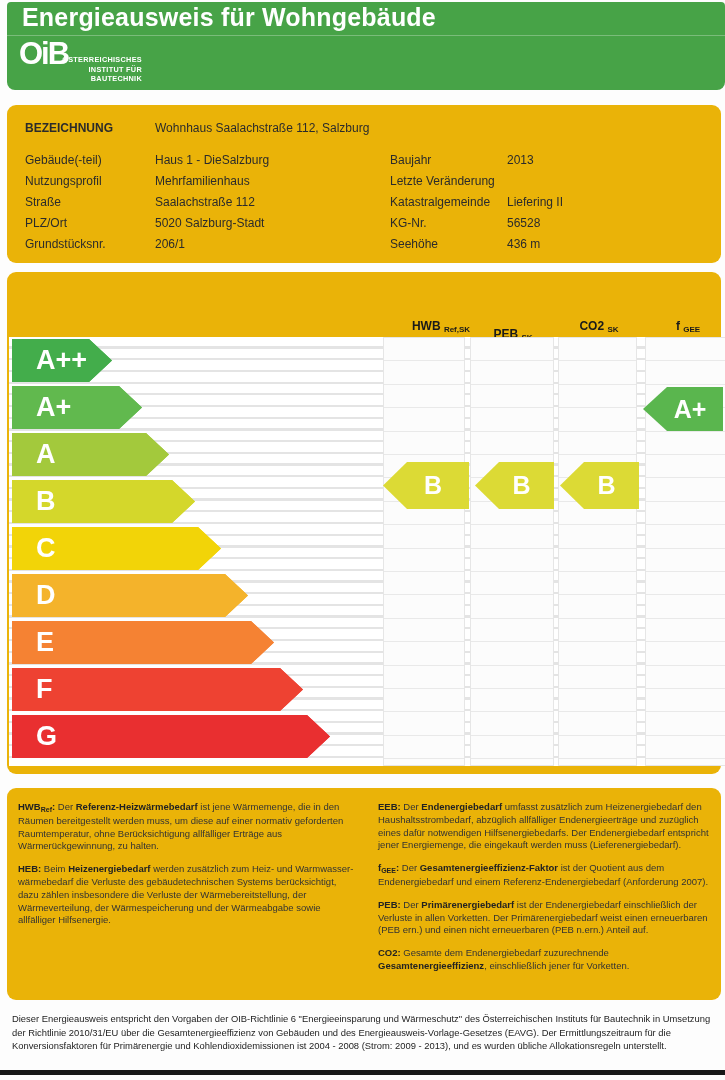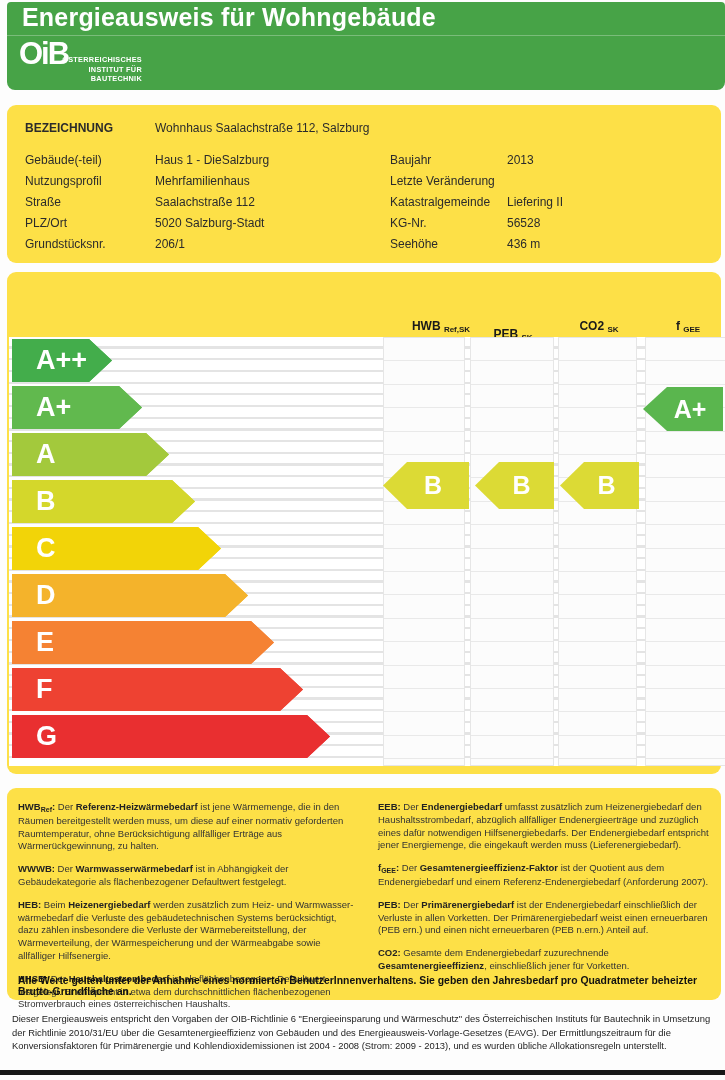--- a/index.html
+++ b/index.html
@@ -10,21 +10,21 @@
   
   .header{position:absolute;left:7px;right:0;top:2px;height:88px;background:#47a347;
     border-radius:4px 4px 8px 8px;color:#fff;}
   .header-title{position:absolute;left:15px;top:1px;font-size:25px;font-weight:bold;letter-spacing:0.2px;}
   .header-sep{position:absolute;left:0;right:0;top:33px;height:1px;background:rgba(255,255,255,0.28);}
   .logo-big{position:absolute;left:12px;top:36px;font-size:31px;font-weight:bold;letter-spacing:-2px;line-height:31px;}
   .logo-org{position:absolute;left:28px;top:53px;width:107px;text-align:right;
     font-size:7.3px;font-weight:bold;line-height:9.5px;letter-spacing:0.3px;}
   .richtlinie{position:absolute;left:157px;top:41px;font-size:13.5px;font-weight:bold;line-height:17px;}
   
-  .panel{position:absolute;left:7px;right:4px;background:#fde047;border-radius:9px;}
+  .panel{position:absolute;left:7px;right:4px;background:#eab308;border-radius:9px;}
   .panel-bez{top:105px;height:158px;}
   .panel-chart{top:272px;height:502px;}
   .panel-foot{top:788px;height:212px;}
   
   .bez-row{position:absolute;left:0;right:0;height:18px;font-size:12px;}
   .bez-row .c1{position:absolute;left:18px;}
   .bez-row .c2{position:absolute;left:148px;}
   .bez-row .c3{position:absolute;left:383px;}
   .bez-row .c4{position:absolute;left:500px;}
   .bez-head{font-weight:bold;}
@@ -138,27 +138,24 @@
         <div class="indicator" style="left: 466px; width: 79px; top: 125px; height: 47px; line-height: 47px; background: rgb(220, 218, 53);"><span>B</span></div>
         <div class="indicator" style="left: 551px; width: 79px; top: 125px; height: 47px; line-height: 47px; background: rgb(220, 218, 53);"><span>B</span></div>
         <div class="indicator" style="left: 634px; width: 80px; top: 50px; height: 44px; line-height: 44px; background: rgb(90, 182, 78);"><span>A+</span></div>
       </div>
   </div>
 </div>
 
 <div class="panel panel-foot">
   <div class="def-col def-col-left">
       <p class="def"><b>HWB</b><b class="sub">Ref</b><b>:</b><span> Der </span><b>Referenz-Heizwärmebedarf</b><span> ist jene Wärmemenge, die in den Räumen bereitgestellt werden muss, um diese auf einer normativ geforderten Raumtemperatur, ohne Berücksichtigung allfälliger Erträge aus Wärmerückgewinnung, zu halten.</span></p>
-      <p class="def"><b>WWWB:</b><span> Der </span><b>Warmwasserwärmebedarf</b><span> ist in Abhängigkeit der Gebäudekategorie als flächenbezogener Defaultwert festgelegt.</span></p>
       <p class="def"><b>HEB:</b><span> Beim </span><b>Heizenergiebedarf</b><span> werden zusätzlich zum Heiz- und Warmwasser-wärmebedarf die Verluste des gebäudetechnischen Systems berücksichtigt, dazu zählen insbesondere die Verluste der Wärmebereitstellung, der Wärmeverteilung, der Wärmespeicherung und der Wärmeabgabe sowie allfälliger Hilfsenergie.</span></p>
-      <p class="def"><b>HHSB:</b><span> Der </span><b>Haushaltsstrombedarf</b><span> ist als flächenbezogener Defaultwert festgelegt. Er entspricht in etwa dem durchschnittlichen flächenbezogenen Stromverbrauch eines österreichischen Haushalts.</span></p>
     </div>
   <div class="def-col def-col-right">
       <p class="def"><b>EEB:</b><span> Der </span><b>Endenergiebedarf</b><span> umfasst zusätzlich zum Heizenergiebedarf den Haushaltsstrombedarf, abzüglich allfälliger Endenergieerträge und zuzüglich eines dafür notwendigen Hilfsenergiebedarfs. Der Endenergiebedarf entspricht jener Energiemenge, die eingekauft werden muss (Lieferenergiebedarf).</span></p>
       <p class="def"><b>f</b><b class="sub">GEE</b><b>:</b><span> Der </span><b>Gesamtenergieeffizienz-Faktor</b><span> ist der Quotient aus dem Endenergiebedarf und einem Referenz-Endenergiebedarf (Anforderung 2007).</span></p>
       <p class="def"><b>PEB:</b><span> Der </span><b>Primärenergiebedarf</b><span> ist der Endenergiebedarf einschließlich der Verluste in allen Vorketten. Der Primärenergiebedarf weist einen erneuerbaren (PEB ern.) und einen nicht erneuerbaren (PEB n.ern.) Anteil auf.</span></p>
       <p class="def"><b>CO2:</b><span> Gesamte dem Endenergiebedarf zuzurechnende </span><b>Gesamtenergieeffizienz</b><span>, einschließlich jener für Vorketten.</span></p>
     </div>
-  <div class="note-bold">Alle Werte gelten unter der Annahme eines normierten BenutzerInnenverhaltens. Sie geben den Jahresbedarf pro Quadratmeter beheizter Brutto-Grundfläche an.</div>
 </div>
 
 <div class="footer-par">Dieser Energieausweis entspricht den Vorgaben der OIB-Richtlinie 6 "Energieeinsparung und Wärmeschutz" des Österreichischen Instituts für Bautechnik in Umsetzung der Richtlinie 2010/31/EU über die Gesamtenergieeffizienz von Gebäuden und des Energieausweis-Vorlage-Gesetzes (EAVG).  Der Ermittlungszeitraum für die Konversionsfaktoren für Primärenergie und Kohlendioxidemissionen ist 2004 - 2008 (Strom: 2009 - 2013), und es wurden übliche Allokationsregeln unterstellt.</div>
 <div class="bottom-rule"></div>
 
 </body></html>

